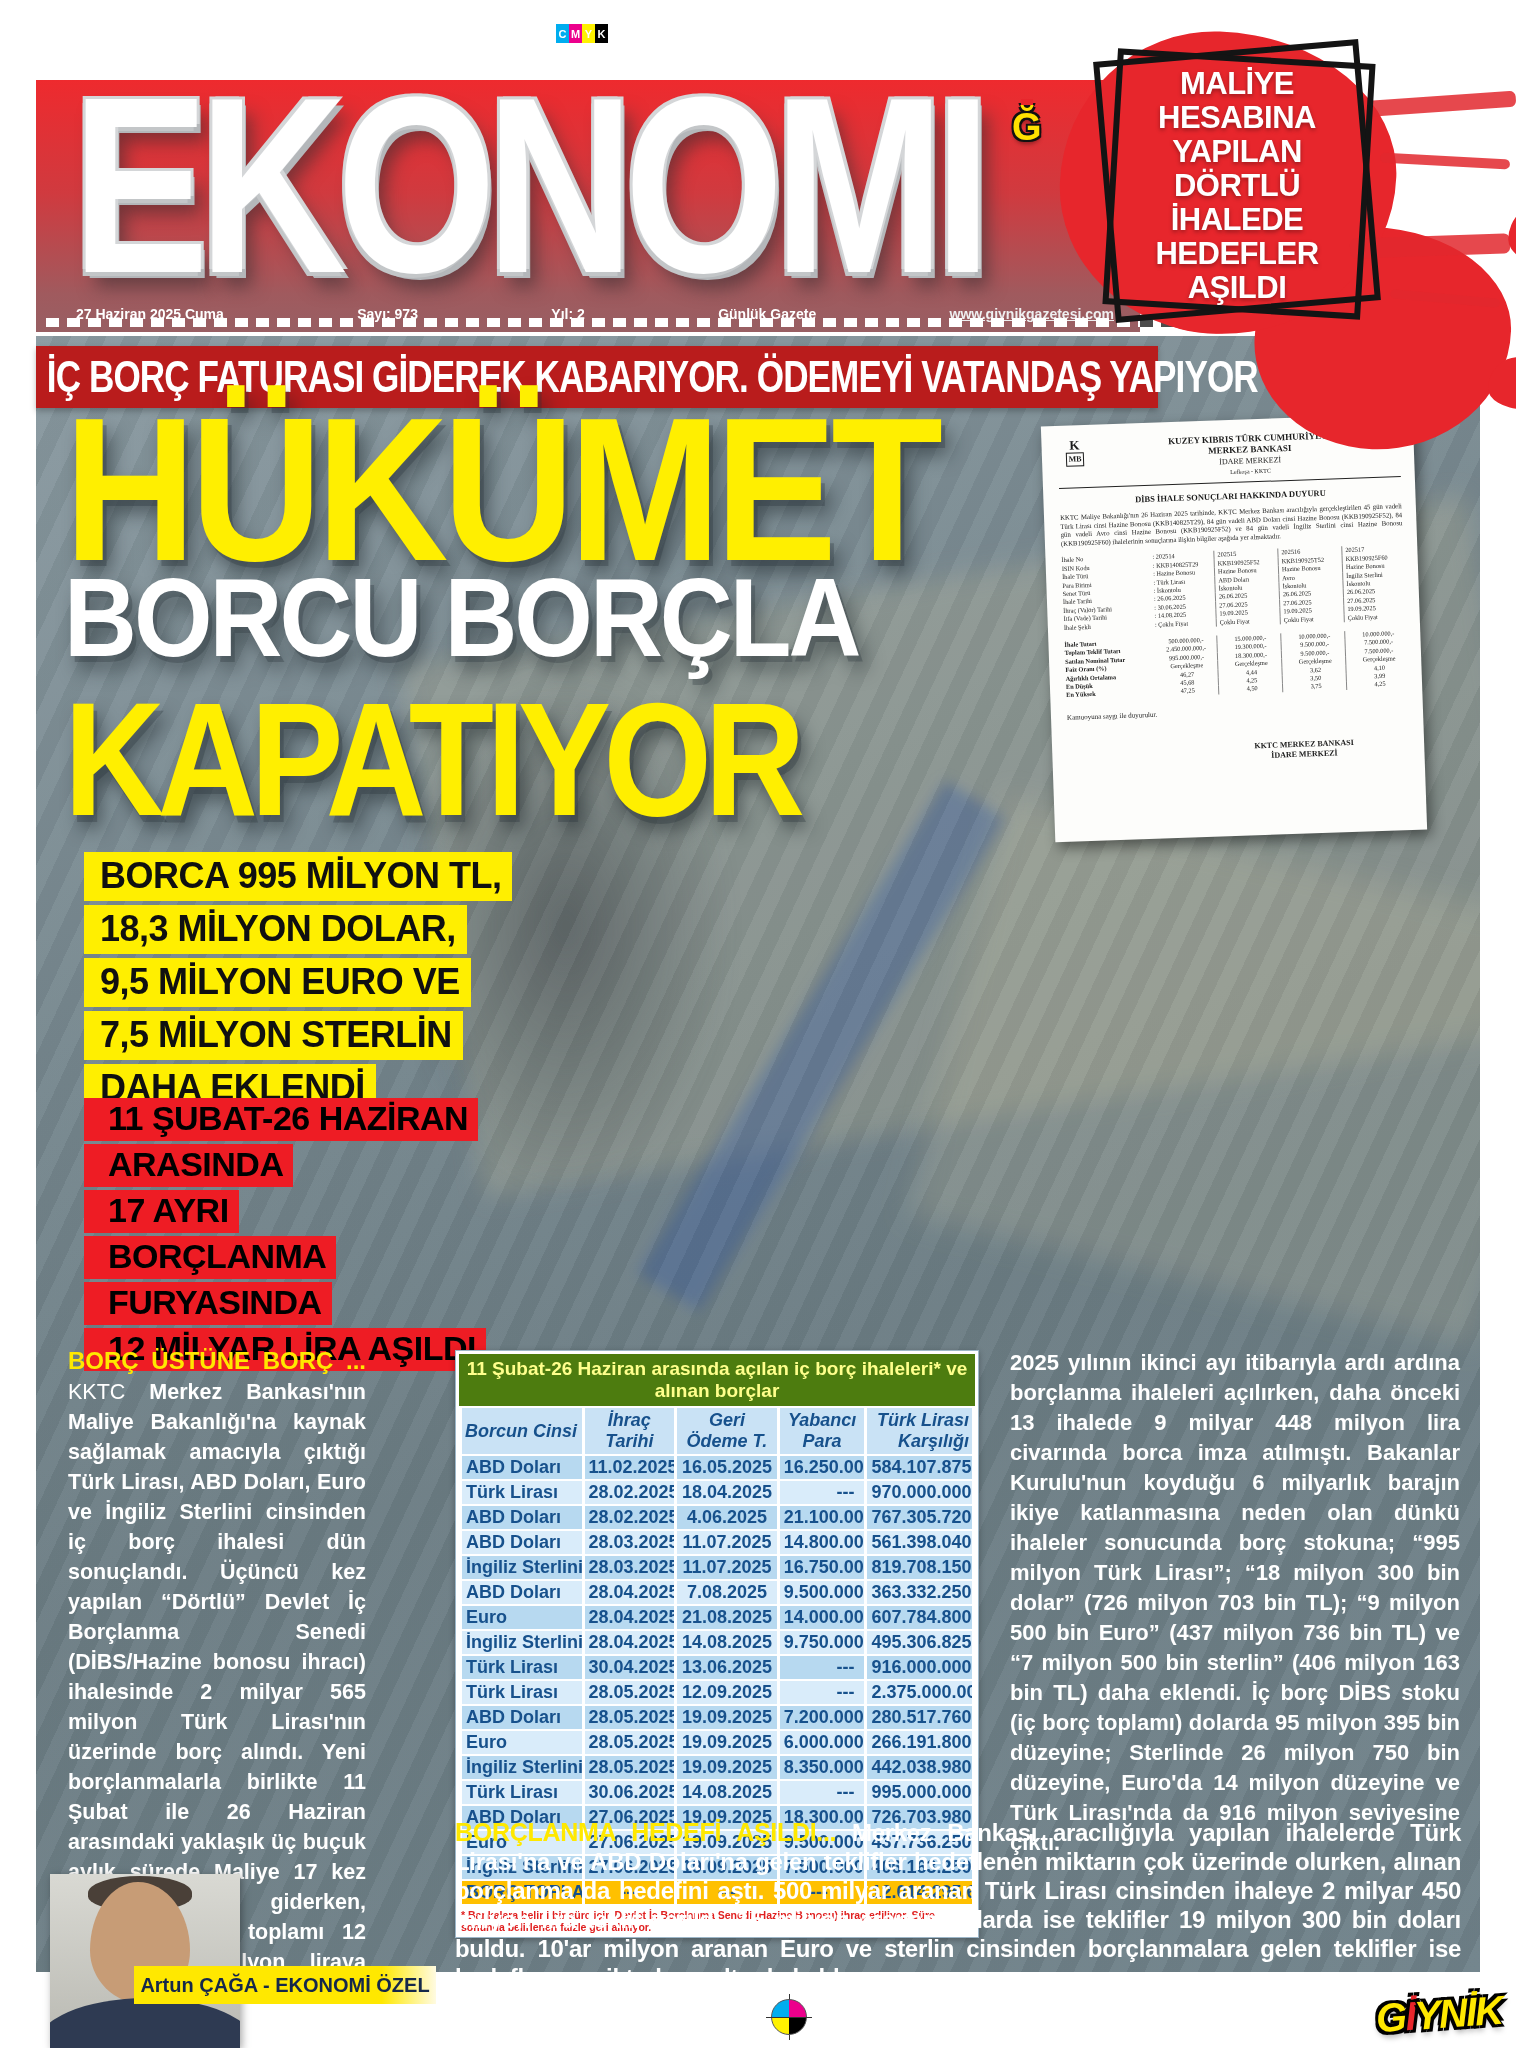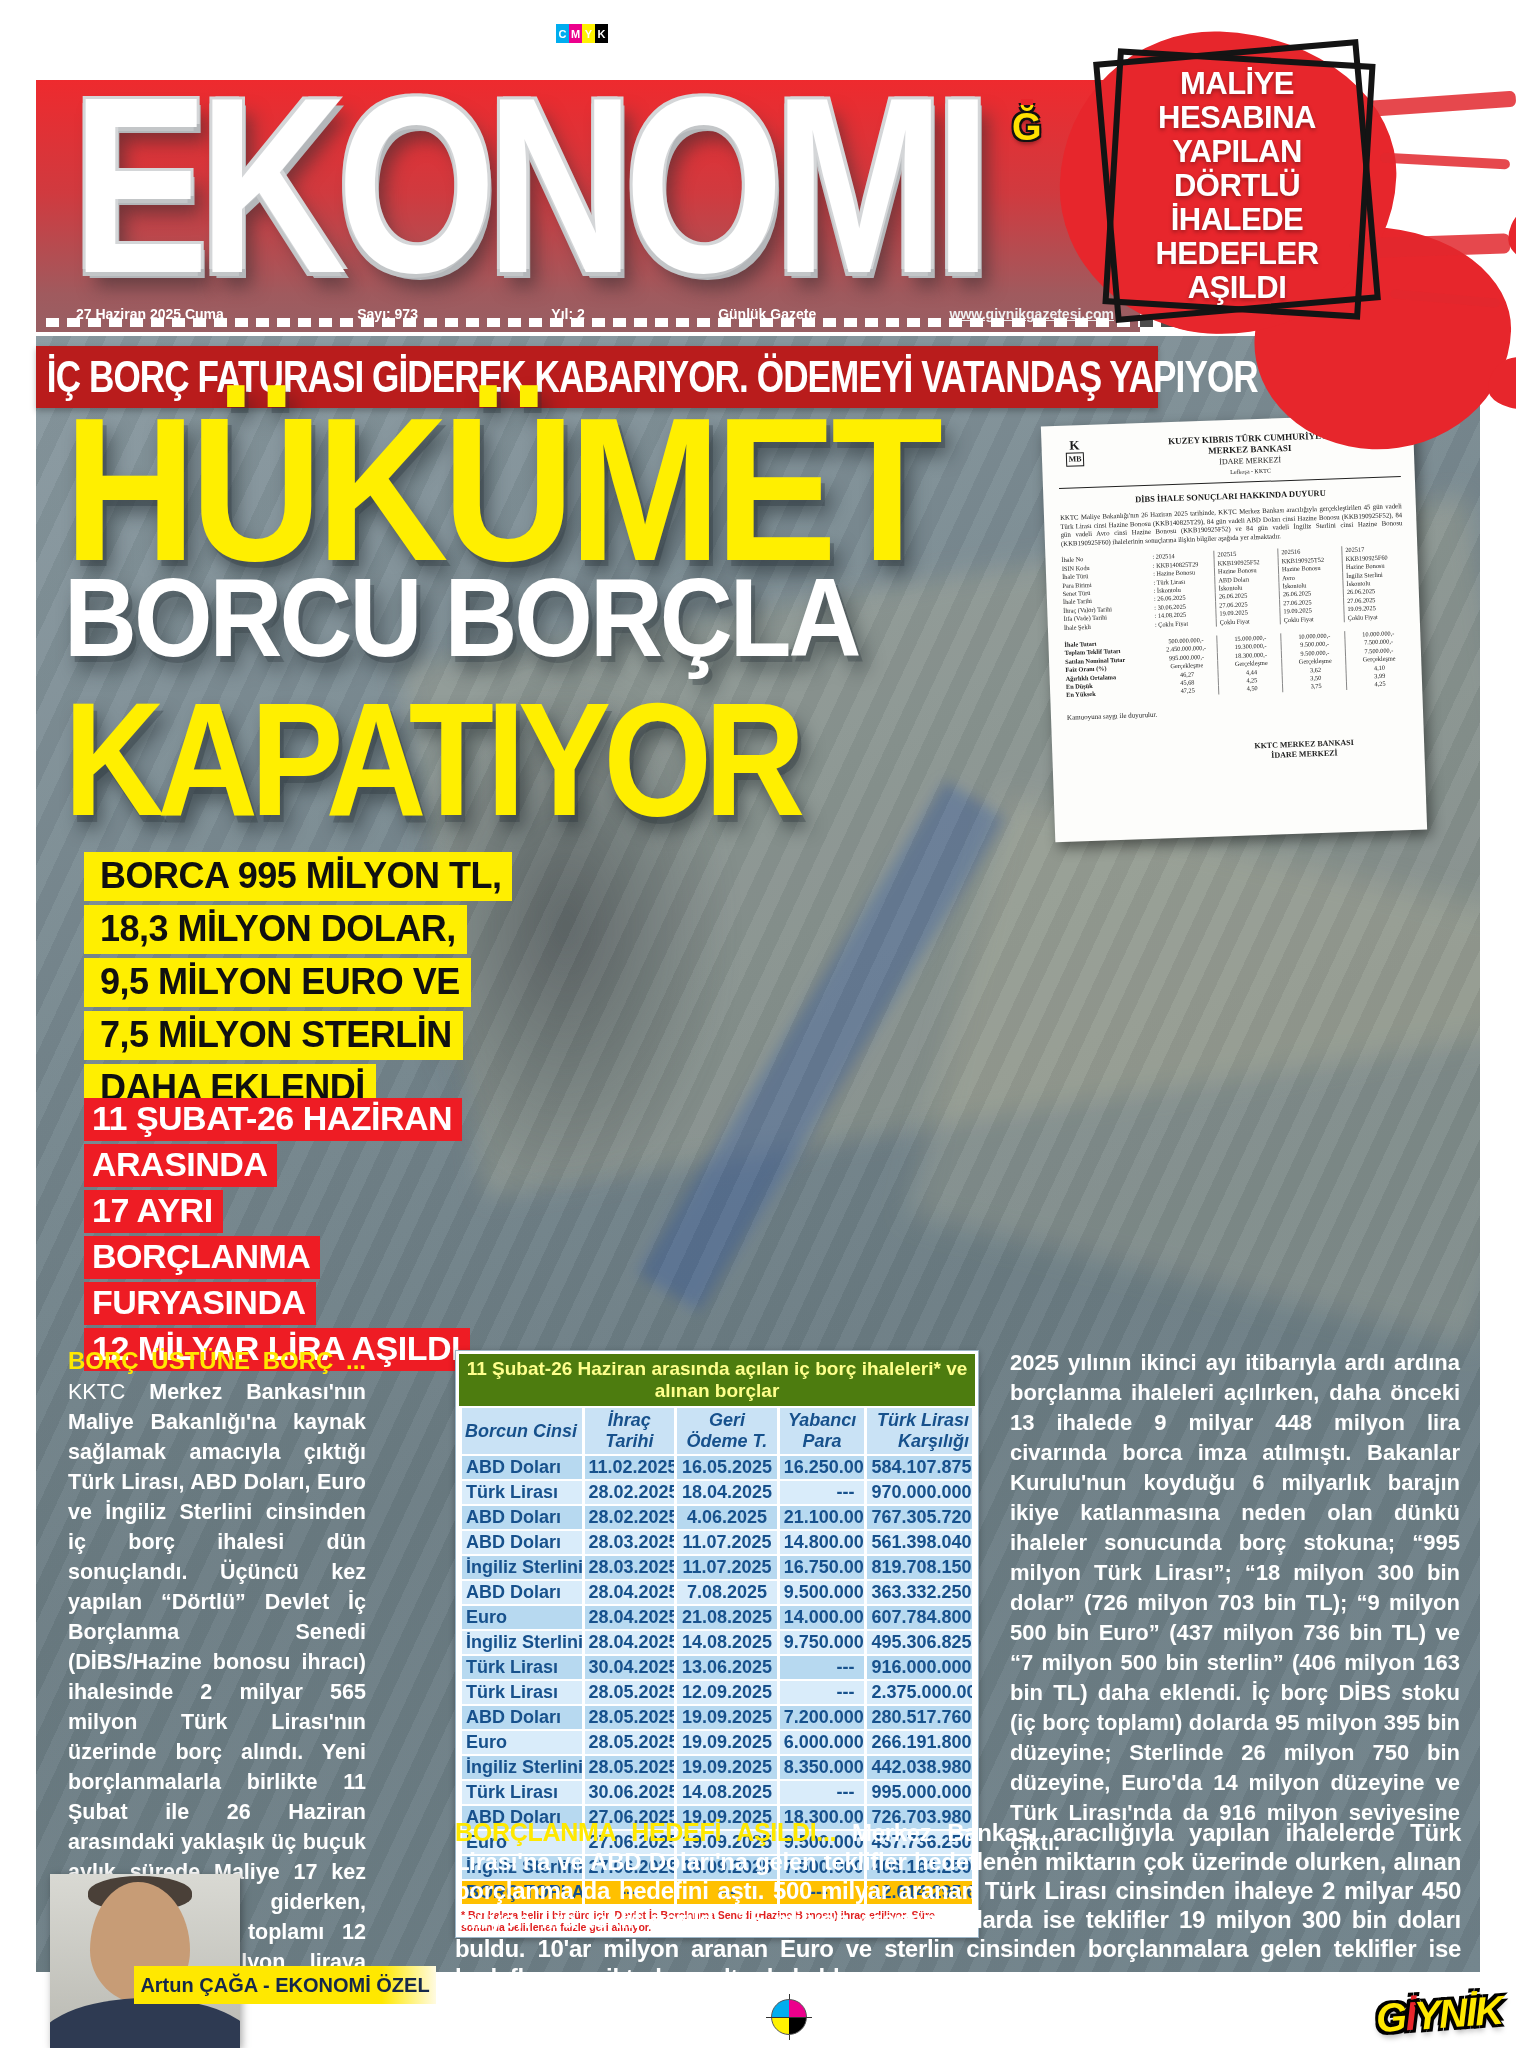--- a/index.html
+++ b/index.html
@@ -108,22 +108,22 @@
       text-shadow:4px 6px 0 rgba(40,50,55,.30),8px 12px 18px rgba(20,28,32,.5);}
   .hl1{top:0;font-size:183px;color:#ffef00;letter-spacing:-6px;transform:scaleY(1.12);transform-origin:top left;}
   .hl2{top:176px;font-size:101px;color:#ffffff;letter-spacing:-3px;transform:scaleY(1.1);transform-origin:top left;}
   .hl3{top:292px;font-size:150px;color:#ffef00;letter-spacing:-8px;transform:scale(.93,1.08);transform-origin:top left;}
 
   
   .ystrips{position:absolute;left:84px;top:852px;z-index:5;}
   .ystrip{display:table;background:#ffef00;color:#101010;font-size:36px;font-weight:800;
           letter-spacing:-0.5px;padding:3px 11px 4px 16px;margin-bottom:4px;}
   .rstrips{position:absolute;left:84px;top:1098px;z-index:5;}
-  .rstrip{display:table;background:#ee1c24;color:#ffffff;font-size:34px;font-weight:800;
-          letter-spacing:-0.5px;padding:1px 10px 3px 8px;margin-bottom:3px;}
+  .rstrip{display:table;background:#ee1c24;color:#000000;font-size:34px;font-weight:800;
+          letter-spacing:-0.5px;padding:1px 10px 3px 24px;margin-bottom:3px;}
 
   
   .article{position:absolute;z-index:5;color:#ffffff;}
   .atitle{color:#ffe800;font-weight:800;}
   .left-article{left:68px;top:1346px;width:298px;font-size:21.5px;line-height:30px;
                 font-weight:bold;text-align:justify;}
   .left-article .atitle{font-size:24px;}
   .left-article .lead{font-weight:400;}
   .right-article{left:1010px;top:1348px;width:450px;font-size:22px;line-height:30px;
                  font-weight:bold;text-align:justify;}

